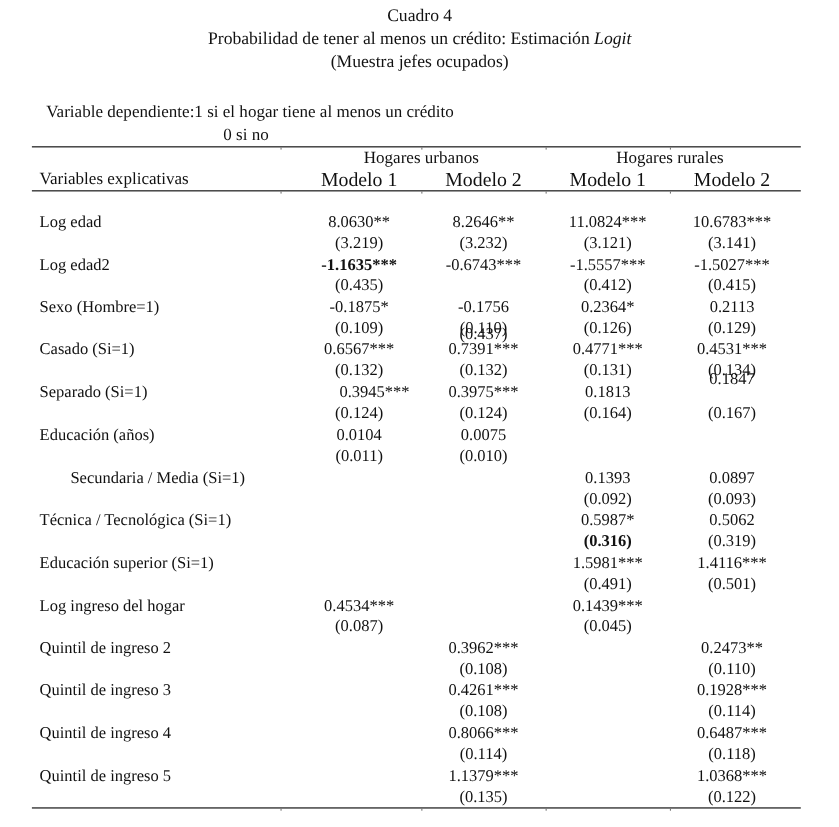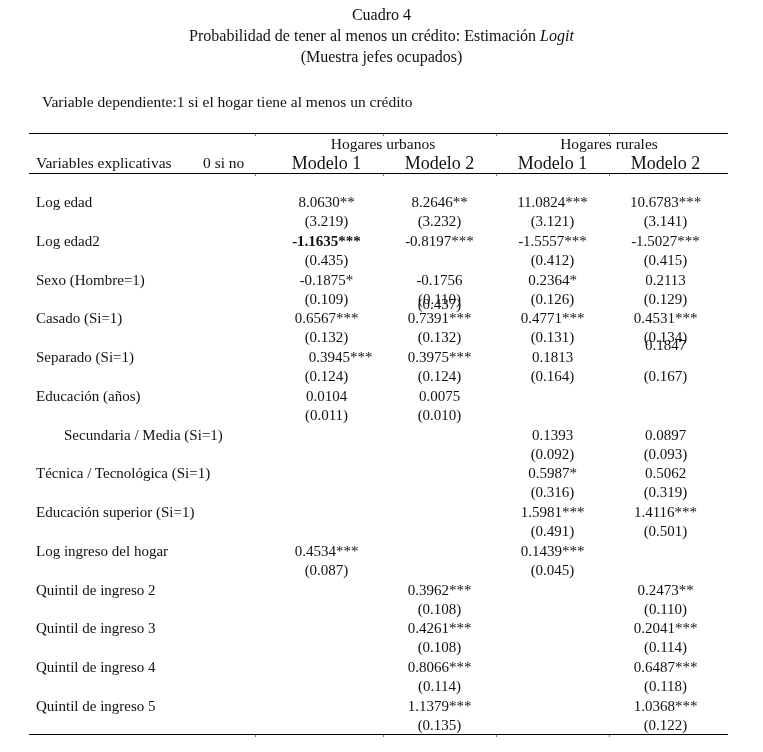--- a/index.html
+++ b/index.html
@@ -36,21 +36,20 @@
     font-size: 15.5px;
     line-height: 18px;
     white-space: nowrap;
   }
   .depvar-2 {
     position: absolute;
     left: 203px;
     top: 114px;
     font-size: 15.5px;
     line-height: 18px;
-    margin-top: 40px;
   }
 
   .rule {
     position: absolute;
     left: 29px;
     width: 699px;
     height: 1px;
     background: #000;
   }
   #rule-top { top: 133px; }
@@ -136,21 +135,21 @@
       <div class="cell" style="left: 383px; top: 212px;">(3.232)</div>
       <div class="cell" style="left: 496px; top: 193px;">11.0824***</div>
       <div class="cell" style="left: 496px; top: 212px;">(3.121)</div>
       <div class="cell" style="left: 609px; top: 193px;">10.6783***</div>
       <div class="cell" style="left: 609px; top: 212px;">(3.141)</div>
     </div>
     <div>
       <div class="row-label" style="top: 232px;">Log edad2</div>
       <div class="cell" style="left: 270px; top: 232px; font-weight: bold;">-1.1635***</div>
       <div class="cell" style="left: 270px; top: 251px;">(0.435)</div>
-      <div class="cell" style="left: 383px; top: 232px;">-0.8197***</div>
+      <div class="cell" style="left: 383px; top: 232px;">-0.6743***</div>
       <div class="cell" style="left: 383px; top: 251px; margin-top: 44px;">(0.437)</div>
       <div class="cell" style="left: 496px; top: 232px;">-1.5557***</div>
       <div class="cell" style="left: 496px; top: 251px;">(0.412)</div>
       <div class="cell" style="left: 609px; top: 232px;">-1.5027***</div>
       <div class="cell" style="left: 609px; top: 251px;">(0.415)</div>
     </div>
     <div>
       <div class="row-label" style="top: 271px;">Sexo (Hombre=1)</div>
       <div class="cell" style="left: 270px; top: 271px;">-0.1875*</div>
       <div class="cell" style="left: 270px; top: 290px;">(0.109)</div>
@@ -205,21 +204,21 @@
       <div class="cell" style="left: 609px; top: 426px;">0.0897</div>
       <div class="cell" style="left: 609px; top: 445px;">(0.093)</div>
     </div>
     <div>
       <div class="row-label" style="top: 464px;">Técnica / Tecnológica (Si=1)</div>
       <div class="cell" style="left: 270px; top: 464px;"></div>
       <div class="cell" style="left: 270px; top: 483px;"></div>
       <div class="cell" style="left: 383px; top: 464px;"></div>
       <div class="cell" style="left: 383px; top: 483px;"></div>
       <div class="cell" style="left: 496px; top: 464px;">0.5987*</div>
-      <div class="cell" style="left: 496px; top: 483px;">(0.316)</div>
+      <div class="cell" style="left: 496px; top: 483px; font-weight: bold;">(0.316)</div>
       <div class="cell" style="left: 609px; top: 464px;">0.5062</div>
       <div class="cell" style="left: 609px; top: 483px;">(0.319)</div>
     </div>
     <div>
       <div class="row-label" style="top: 503px;">Educación superior (Si=1)</div>
       <div class="cell" style="left: 270px; top: 503px;"></div>
       <div class="cell" style="left: 270px; top: 522px;"></div>
       <div class="cell" style="left: 383px; top: 503px;"></div>
       <div class="cell" style="left: 383px; top: 522px;"></div>
       <div class="cell" style="left: 496px; top: 503px;">1.5981***</div>
@@ -250,21 +249,21 @@
       <div class="cell" style="left: 609px; top: 600px;">(0.110)</div>
     </div>
     <div>
       <div class="row-label" style="top: 619px;">Quintil de ingreso 3</div>
       <div class="cell" style="left: 270px; top: 619px;"></div>
       <div class="cell" style="left: 270px; top: 638px;"></div>
       <div class="cell" style="left: 383px; top: 619px;">0.4261***</div>
       <div class="cell" style="left: 383px; top: 638px;">(0.108)</div>
       <div class="cell" style="left: 496px; top: 619px;"></div>
       <div class="cell" style="left: 496px; top: 638px;"></div>
-      <div class="cell" style="left: 609px; top: 619px;">0.2041***</div>
+      <div class="cell" style="left: 609px; top: 619px;">0.1928***</div>
       <div class="cell" style="left: 609px; top: 638px;">(0.114)</div>
     </div>
     <div>
       <div class="row-label" style="top: 658px;">Quintil de ingreso 4</div>
       <div class="cell" style="left: 270px; top: 658px;"></div>
       <div class="cell" style="left: 270px; top: 677px;"></div>
       <div class="cell" style="left: 383px; top: 658px;">0.8066***</div>
       <div class="cell" style="left: 383px; top: 677px;">(0.114)</div>
       <div class="cell" style="left: 496px; top: 658px;"></div>
       <div class="cell" style="left: 496px; top: 677px;"></div>

